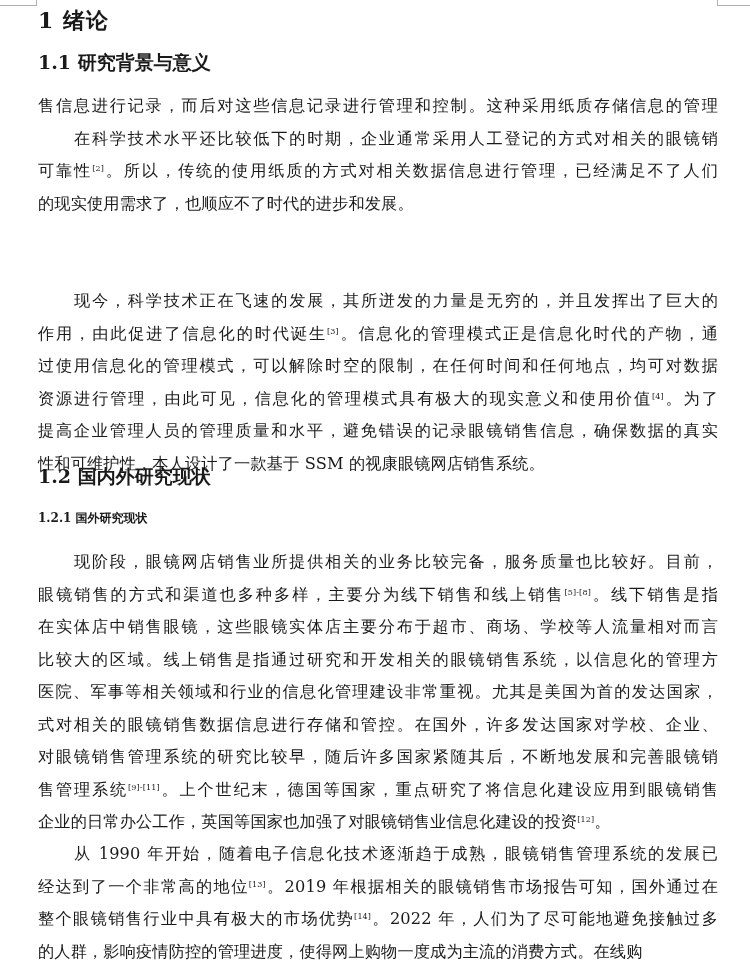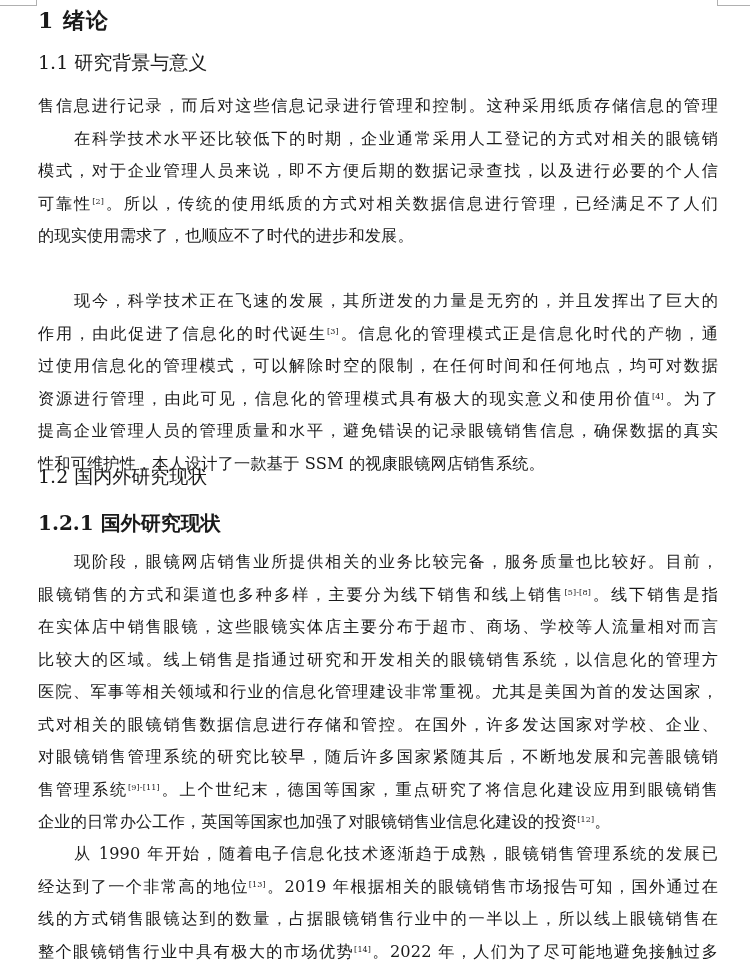--- a/index.html
+++ b/index.html
@@ -12,25 +12,25 @@
     .corner-tl { left: 0; top: 0; width: 36px; height: 5px; border-width: 0 1px 1px 0; }
     .corner-tr { left: 717px; top: 0; width: 33px; height: 5px; border-width: 0 0 1px 1px; }
     .page { position: absolute; left: 38px; top: 0; width: 680px; }
     .h1 {
       position: absolute; left: 0; top: 6px;
       font-size: 22px; font-weight: bold; letter-spacing: 1px;
       font-family: "DejaVu Serif", serif;
       text-align: center;
     }
     .h2 {
-      position: absolute; left: 0; font-size: 19px; font-weight: normal;
+      position: absolute; left: 0; font-size: 19px; font-weight: bold;
       font-family: "DejaVu Serif", serif;
     }
     .h3 {
-      position: absolute; left: 0; font-size: 20px; font-weight: bold;
+      position: absolute; left: 0; font-size: 12px; font-weight: bold;
       font-family: "DejaVu Serif", serif;
     }
     .para {
       position: absolute; left: 0; width: 680px;
       font-size: 16.2px; line-height: 32.5px;
       text-align: justify; text-indent: 2em;
       letter-spacing: 0.15px;
       font-family: "DejaVu Serif", serif;
     }
     .para .line { display: block; text-indent: 0; white-space: nowrap; text-align: justify; text-align-last: justify; }
@@ -45,21 +45,20 @@
 <div class="corner-mark corner-tr"></div>
 
 <div class="page">
   <div class="h1">1 绪论</div>
 
   <div class="h2" style="top:50px;">1.1 研究背景与意义</div>
 
   <div class="para" style="top:90px;">
       <span class="line">售信息进行记录，而后对这些信息记录进行管理和控制。这种采用纸质存储信息的管理</span>
       <span class="line first">在科学技术水平还比较低下的时期，企业通常采用人工登记的方式对相关的眼镜销</span>
-      <span class="line">模式，对于企业管理人员来说，即不方便后期的数据记录查找，以及进行必要的个人信</span>
       <span class="line">可靠性<sup class="ref">[2]</sup>。所以，传统的使用纸质的方式对相关数据信息进行管理，已经满足不了人们</span>
       <span class="line last">的现实使用需求了，也顺应不了时代的进步和发展。</span>
     </div>
   <div class="para" style="top:285px;">
       <span class="line first">现今，科学技术正在飞速的发展，其所迸发的力量是无穷的，并且发挥出了巨大的</span>
       <span class="line">作用，由此促进了信息化的时代诞生<sup class="ref">[3]</sup>。信息化的管理模式正是信息化时代的产物，通</span>
       <span class="line">过使用信息化的管理模式，可以解除时空的限制，在任何时间和任何地点，均可对数据</span>
       <span class="line">资源进行管理，由此可见，信息化的管理模式具有极大的现实意义和使用价值<sup class="ref">[4]</sup>。为了</span>
       <span class="line">提高企业管理人员的管理质量和水平，避免错误的记录眼镜销售信息，确保数据的真实</span>
       <span class="line last">性和可维护性，本人设计了一款基于 SSM 的视康眼镜网店销售系统。</span>
@@ -75,17 +74,16 @@
       <span class="line">比较大的区域。线上销售是指通过研究和开发相关的眼镜销售系统，以信息化的管理方</span>
       <span class="line">医院、军事等相关领域和行业的信息化管理建设非常重视。尤其是美国为首的发达国家，</span>
       <span class="line">式对相关的眼镜销售数据信息进行存储和管控。在国外，许多发达国家对学校、企业、</span>
       <span class="line">对眼镜销售管理系统的研究比较早，随后许多国家紧随其后，不断地发展和完善眼镜销</span>
       <span class="line">售管理系统<sup class="ref">[9]-[11]</sup>。上个世纪末，德国等国家，重点研究了将信息化建设应用到眼镜销售</span>
       <span class="line last">企业的日常办公工作，英国等国家也加强了对眼镜销售业信息化建设的投资<sup class="ref">[12]</sup>。</span>
     </div>
   <div class="para" style="top:838px;">
       <span class="line first">从 1990 年开始，随着电子信息化技术逐渐趋于成熟，眼镜销售管理系统的发展已</span>
       <span class="line">经达到了一个非常高的地位<sup class="ref">[13]</sup>。2019 年根据相关的眼镜销售市场报告可知，国外通过在</span>
-      <span class="line">线的方式销售眼镜达到的数量，占据眼镜销售行业中的一半以上，所以线上眼镜销售在</span>
       <span class="line">整个眼镜销售行业中具有极大的市场优势<sup class="ref">[14]</sup>。2022 年，人们为了尽可能地避免接触过多</span>
       <span class="line last">的人群，影响疫情防控的管理进度，使得网上购物一度成为主流的消费方式。在线购</span>
     </div>
 </div>
 
 </body></html>

